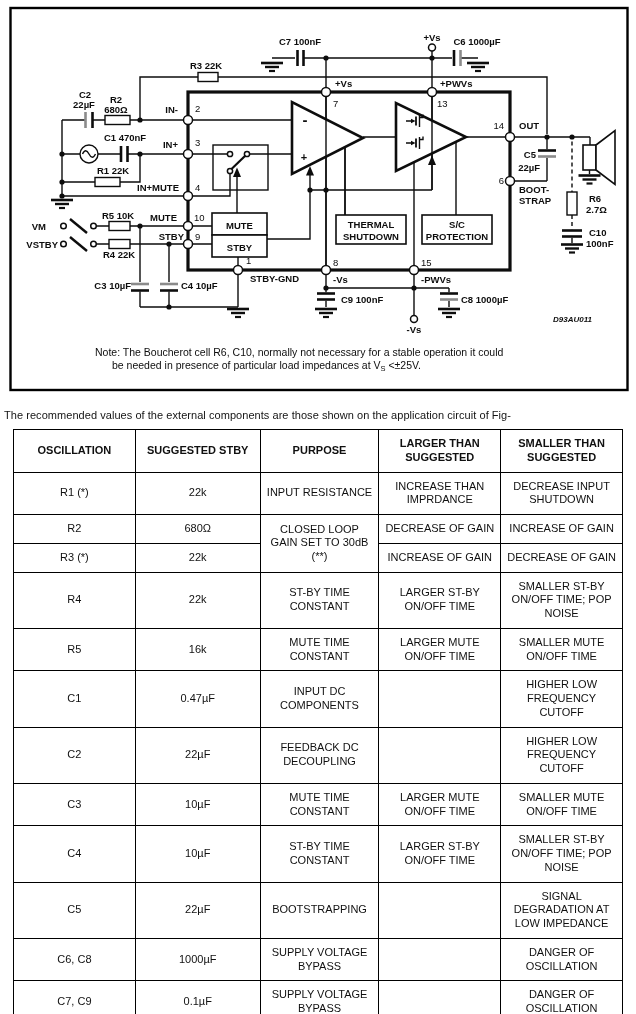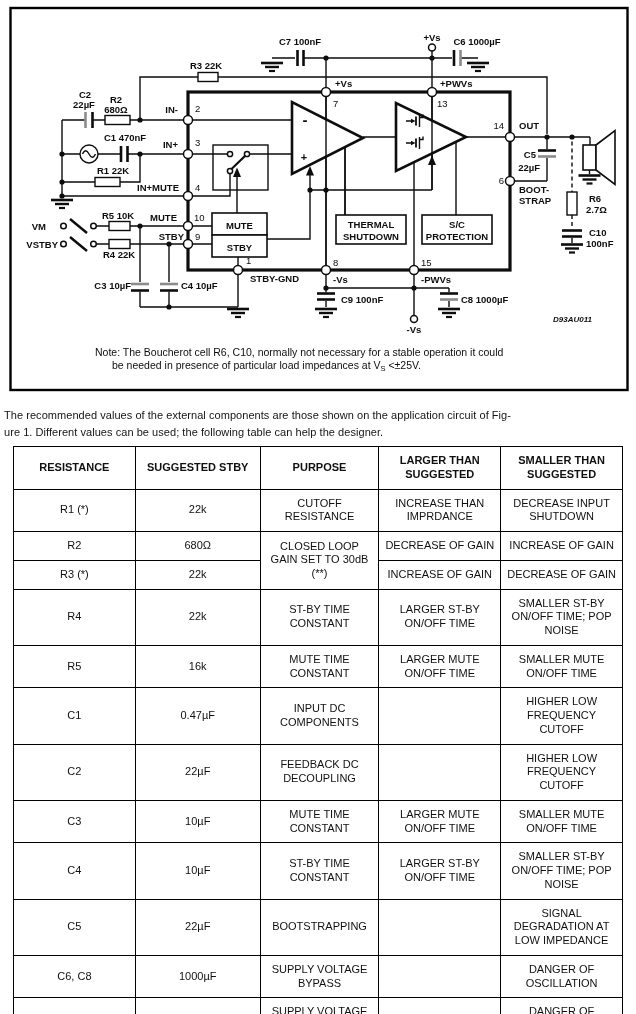--- a/index.html
+++ b/index.html
@@ -268,43 +268,42 @@
   <text class="s-sign" x="305" y="125" text-anchor="middle" font-size="15">-</text>
   <text class="s-sign" x="304" y="161" text-anchor="middle" font-size="11">+</text>
   <text class="s-wm" x="553" y="322">D93AU011</text>
 
   <text class="s-note" x="95" y="356">Note: The Boucherot cell R6, C10, normally not necessary for a stable operation it could</text>
   <text class="s-note" x="112" y="369"><tspan>be needed in presence of particular load impedances at V</tspan><tspan font-size="7.5" dy="2">S</tspan><tspan dy="-2"> &lt;±25V.</tspan></text>
 </svg>
 
 <div class="intro">
   <div>The recommended values of the external components are those shown on the application circuit of Fig-</div>
-  <div>ure 1. Different values can be used; the following table can help the designer.</div>
 </div>
 
 <table>
   <colgroup>
       <col style="width:20%">
       <col style="width:20.5%">
       <col style="width:19.5%">
       <col style="width:20%">
       <col style="width:20%">
     </colgroup>
   <tbody>
       <tr>
-    <th>RESISTANCE</th>
+    <th>OSCILLATION</th>
     <th>SUGGESTED STBY</th>
     <th>PURPOSE</th>
     <th>LARGER THAN SUGGESTED</th>
     <th>SMALLER THAN SUGGESTED</th>
   </tr>
   <tr>
     <td>R1 (*)</td>
     <td>22k</td>
-    <td>CUTOFF RESISTANCE</td>
+    <td>INPUT RESISTANCE</td>
     <td>INCREASE THAN IMPRDANCE</td>
     <td>DECREASE INPUT SHUTDOWN</td>
   </tr>
   <tr>
     <td>R2</td>
     <td>680Ω</td>
     <td rowspan="2">CLOSED LOOP GAIN SET TO 30dB (**)</td>
     <td>DECREASE OF GAIN</td>
     <td>INCREASE OF GAIN</td>
   </tr>

